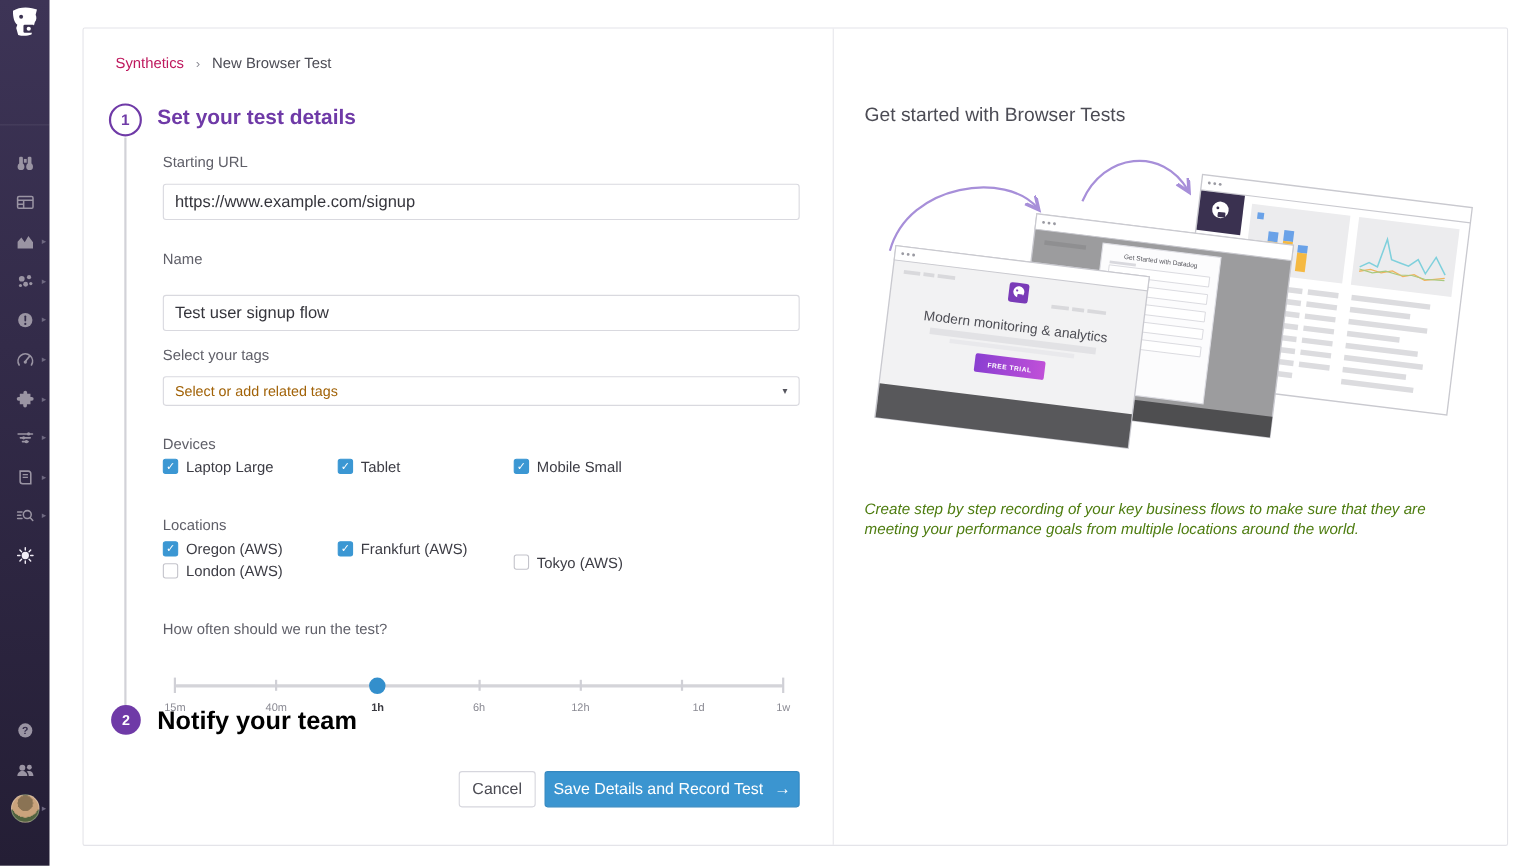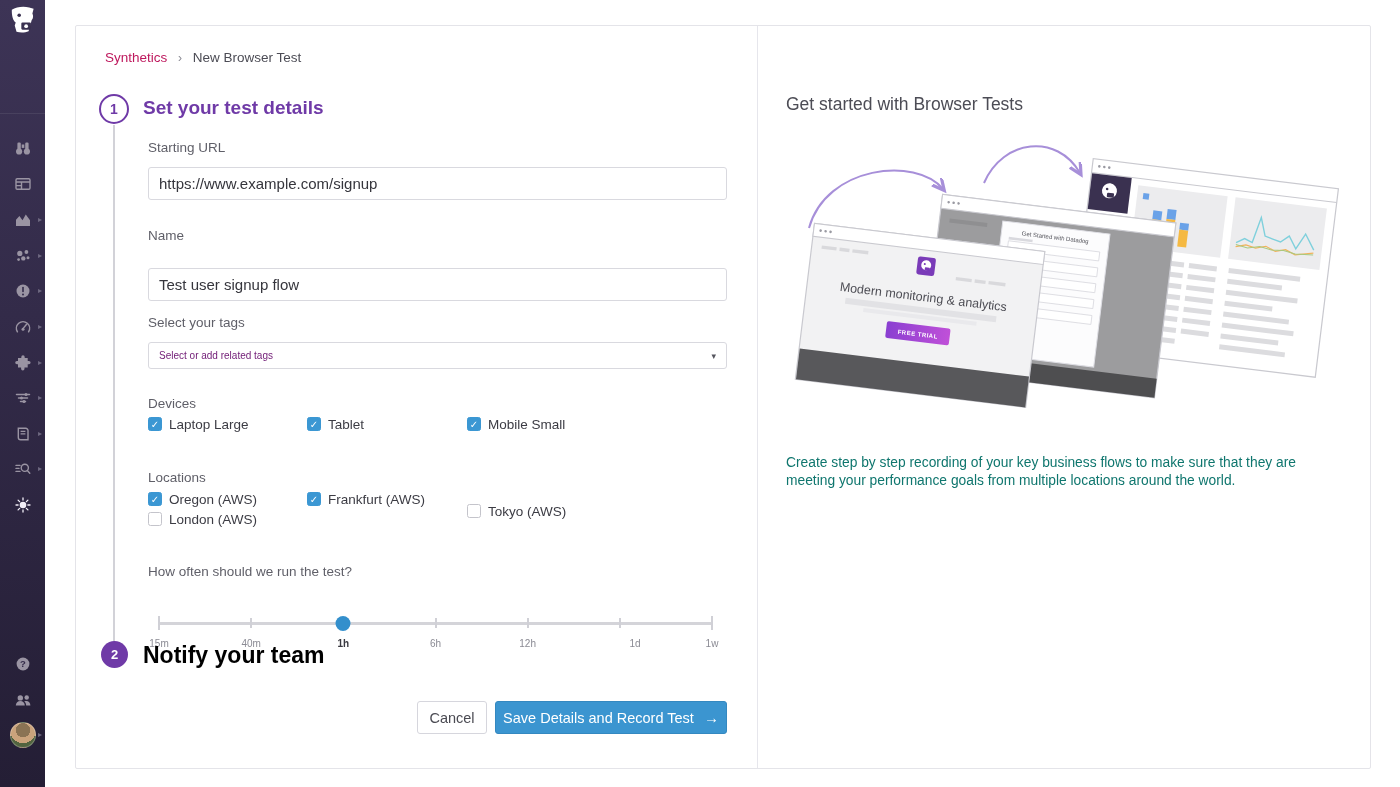--- a/index.html
+++ b/index.html
@@ -33,21 +33,21 @@
   .connector { position:absolute; left:37px; top:99px; width:2px; height:517px; background:#d2d2d8; }
   .step-circle2 { position:absolute; left:25px; top:615px; width:27px; height:27px; background:#6f3aa7;
     border-radius:50%; color:#fff; font-weight:bold; font-size:13px; display:flex; align-items:center; justify-content:center; z-index:2; }
   .step-title2 { position:absolute; left:67px; top:616px; font-size:23px; font-weight:bold; color:#000000; }
 
   .flabel { position:absolute; font-size:13.5px; color:#5f5f68; }
   .tinput { position:absolute; left:72px; width:579px; height:33px; border:1px solid #d9d9df; border-radius:3px;
     font-size:15px; color:#35353c; padding:0 10px; font-family:inherit; background:#fff; }
   .tselect { position:absolute; left:72px; width:579px; height:27px; border:1px solid #d9d9df; border-radius:3px;
     background:#fff; display:flex; align-items:center; padding:0 10px; cursor:pointer; }
-  .tselect .ph { font-size:10px; color:#701a75; flex:1; }
+  .tselect .ph { font-size:13px; color:#a16207; flex:1; }
   .tselect .caret { font-size:9px; color:#55555e; }
 
   .chk-item { position:absolute; display:flex; align-items:center; gap:7px; cursor:pointer; height:18px; }
   .chk { width:14px; height:14px; border:1px solid #c4c4cb; border-radius:2.5px; background:#fff;
     display:flex; align-items:center; justify-content:center; font-size:10px; color:#fff; flex:0 0 14px; }
   .chk.on { background:#3b97d3; border-color:#3b97d3; }
   .chk-label { font-size:13.5px; color:#3c3c44; }
 
   .slider { position:absolute; left:72px; top:585px; width:579px; height:50px; }
   .track { position:absolute; left:11px; top:11px; width:553px; height:3px; background:#d4d4d9; border-radius:2px; }
@@ -56,21 +56,21 @@
   .freq-label { position:absolute; top:27px; transform:translateX(-50%); font-size:10px; color:#8a8a93; }
   .freq-label.sel { color:#3a3a41; font-weight:bold; }
   .handle { position:absolute; top:5px; width:15px; height:15px; border-radius:50%; background:#338fcc; transform:translateX(-50%); cursor:grab; }
 
   .btn-cancel { position:absolute; left:341px; top:675px; width:70px; height:33px; background:#fff;
     border:1px solid #d6d6dd; border-radius:3px; font-size:14.5px; color:#4a4a52; font-family:inherit; cursor:pointer; }
   .btn-save { position:absolute; left:419px; top:675px; width:232px; height:33px; background:#3b95d0;
     border:1px solid #3488c0; border-radius:3px; font-size:14.5px; color:#fff; font-family:inherit; cursor:pointer; }
 
   .rp-title { position:absolute; left:710px; top:68px; font-size:17.5px; color:#4c4c55; }
-  .rp-desc { position:absolute; left:710px; top:428px; width:548px; font-size:13.8px; color:#0f766e; line-height:1.32; }
+  .rp-desc { position:absolute; left:710px; top:428px; width:548px; font-size:13.8px; color:#4d7c0f; line-height:1.32;font-style:italic; }
   .illu { position:absolute; left:705px; top:105px; }
 </style>
 </head>
 <body>
 
 <div class="sidebar">
   <div class="logo">
     <svg viewBox="0 0 34 34">
       <path fill="#fff" d="M7 6c4-2.6 10.5-3.4 15.5-2l4 1.1-1.1 4.2c1 2 .8 4.4-.6 6l-2.8 10c-3.2 1.4-7.6 1.5-10.8.4l-1.6-5.6.9-2.7C8 15.8 6.8 11 7 6z"></path>
       <circle cx="13.6" cy="11" r="1.6" fill="#3a3150"></circle>

